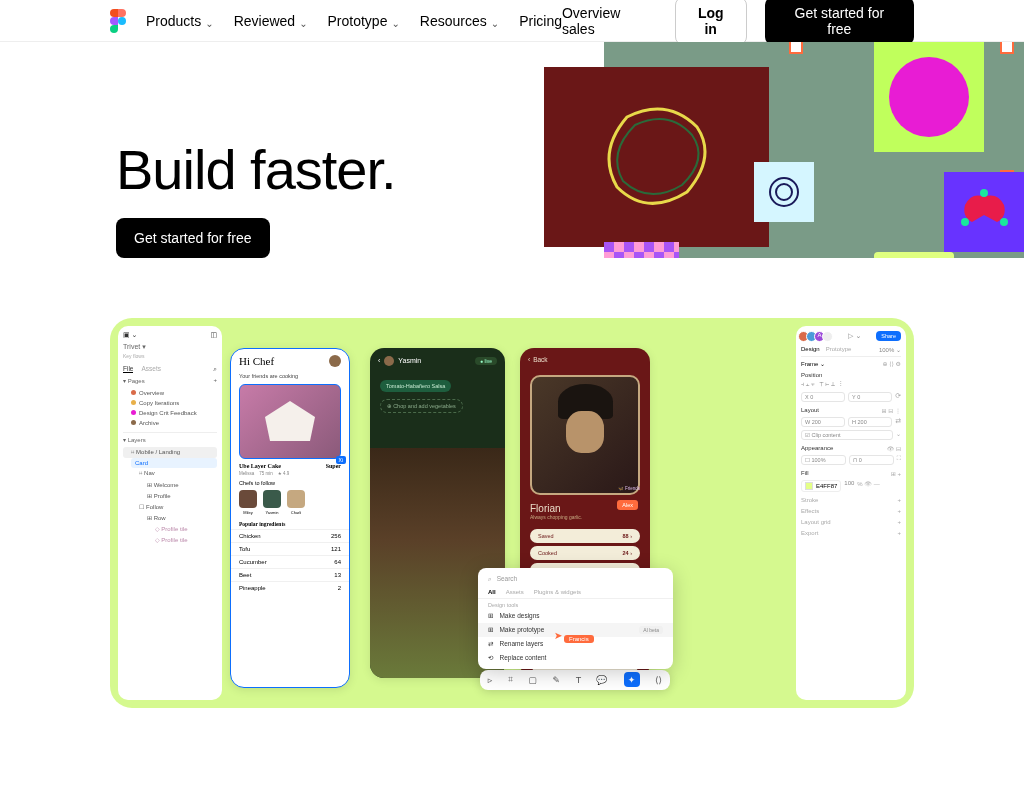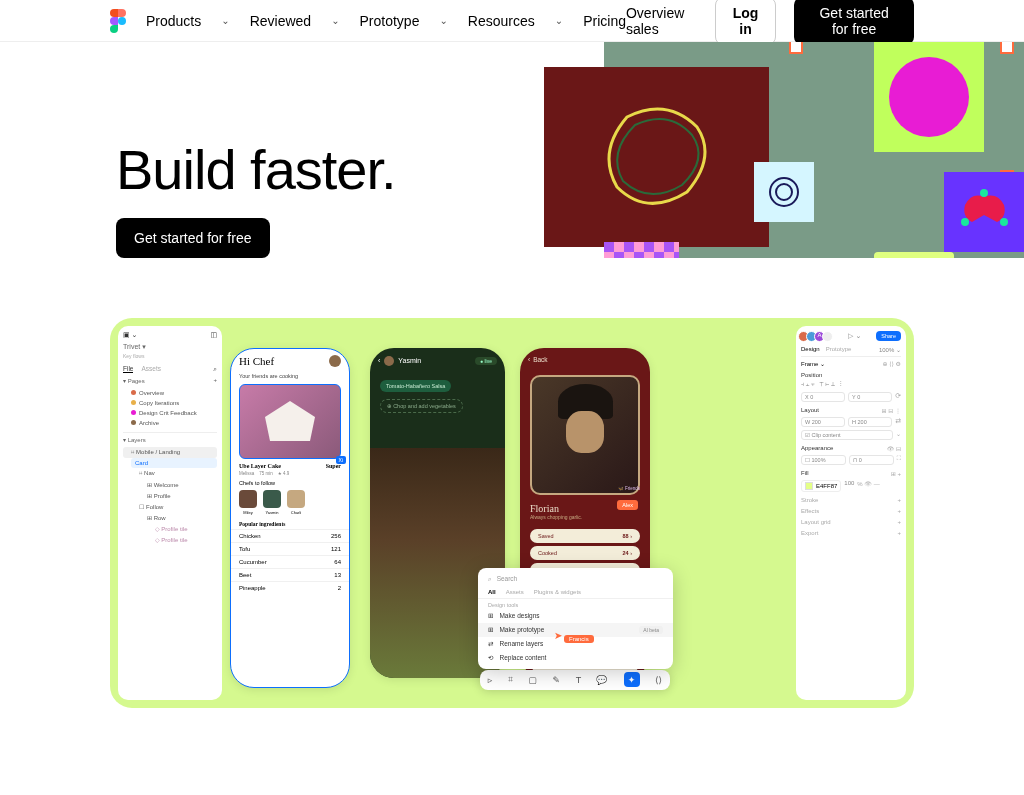--- a/index.html
+++ b/index.html
@@ -3,21 +3,21 @@
 <meta charset="utf-8">
 <style>
 * { margin: 0; padding: 0; box-sizing: border-box; font-family: -apple-system, BlinkMacSystemFont, "Segoe UI", Helvetica, Arial, sans-serif; }
 body { background: #fff; color: #000; }
 
 
 .header { display: flex; align-items: center; justify-content: space-between; padding: 0 110px; height: 42px; border-bottom: 1px solid #eee; font-size: 14px; }
 .header-left { display: flex; align-items: center; gap: 20px; }
 .logo { width: 16px; height: 24px; }
 .nav { display: flex; gap: 20px; }
-.nav-item { display: flex; align-items: center; gap: 20px; cursor: pointer; }
+.nav-item { display: flex; align-items: flex-end; gap: 4px; cursor: pointer; }
 .chev { font-size: 10px; color: #555; }
 .header-right { display: flex; align-items: center; gap: 18px; }
 .btn-outline { border: 1px solid #ccc; border-radius: 8px; padding: 7px 14px; background: #fff; cursor: pointer; font-size: 14px; font-weight: bold; }
 .btn-black { background: #000; color: #fff; border: none; border-radius: 8px; padding: 8px 16px; cursor: pointer; font-size: 14px; }
 
 
 .hero { position: relative; padding: 40px 0 0 116px; overflow: hidden; }
 .hero h1 { font-size: 56px; font-weight: 500; line-height: 1.05; letter-spacing: -1px; margin-bottom: 18px; }
 .hero p { font-size: 16px; color: #333; line-height: 1.45; max-width: 360px; margin-bottom: 22px; }
 .btn-hero { background: #000; color: #fff; border: none; border-radius: 8px; padding: 12px 18px; font-size: 14px; cursor: pointer; }
@@ -59,21 +59,21 @@
 .rp-tabs { display:flex; gap:6px; font-size:6px; border-bottom:1px solid #eee; padding-bottom:3px; margin-bottom:3px; }
 .rp-section { font-size:6px; color:#333; margin:5px 0 3px; font-weight:500; }
 .rp-row { display:flex; gap:3px; margin-bottom:3px; }
 .rp-input { border:1px solid #e5e5e5; border-radius:3px; padding:1px 3px; font-size:5.5px; flex:1; color:#888; }
 .rp-icons { display:flex; gap:4px; margin-bottom:4px; font-size:6px; color:#888; }
 .fill-chip { display:flex; align-items:center; gap:3px; border:1px solid #eee; padding:1px 3px; border-radius:3px; }
 .fill-sw { width:8px; height:8px; background:#E4FF87; border:1px solid #ddd; }
 
 
 .canvas { position:absolute; left:120px; right:126px; top:30px; bottom:10px; }
-.frame { position:absolute; border-radius:24px; overflow:hidden; box-shadow:0 2px 10px rgba(0,0,0,0.1); }
+.frame { position:absolute; border-radius:14px; overflow:hidden; box-shadow:0 2px 10px rgba(0,0,0,0.1); }
 .fr1 { left:0; top:0; width:120px; height:340px; background:#fff; border:1.5px solid #0d6efd; }
 .fr2 { left:140px; top:0; width:135px; bottom:20px; background:#1a2e1a; }
 .fr3 { left:290px; top:0; width:130px; bottom:20px; background:#6a1717; }
 
 .fr1-head { display:flex; justify-content:space-between; align-items:center; padding:6px 8px; }
 .fr1-title { font-family: Georgia, serif; font-size:11px; }
 .fr1-sub { font-size:5.5px; padding:0 8px 3px; color:#444; }
 .fr1-img { margin:2px 8px; height:75px; background: linear-gradient(135deg,#c77ba8,#8b5a7a); border-radius:6px; border:1.5px solid #0d6efd; position:relative; display:flex; align-items:center; justify-content:center; }
 .cake { width:50px; height:40px; background:#f5f0eb; clip-path: polygon(10% 100%, 0 40%, 50% 0, 100% 40%, 90% 100%); position:relative; }
 .fr1-caption { padding:2px 8px; font-size:6px; font-family:Georgia,serif; font-weight:600; }
@@ -88,21 +88,21 @@
 
 .fr2-head { display:flex; align-items:center; gap:4px; padding:8px; color:#fff; font-size:7px; }
 .back-arr { color:#fff; }
 .live { margin-left:auto; background:#2a4a2a; color:#9fc; font-size:5px; padding:1px 5px; border-radius:8px; }
 .pill-green { margin:2px 10px; background:#1e5e3e; color:#c5e8d0; font-size:5.5px; padding:3px 6px; border-radius:10px; display:inline-block; }
 .pill-outline { margin:3px 10px; border:1px dashed #4a6a4a; color:#8aaa8a; font-size:5.5px; padding:3px 6px; border-radius:10px; display:inline-block; }
 .fr2-img { position:absolute; left:0; right:0; top:100px; bottom:0; background: linear-gradient(180deg, #3a2818 0%, #5a4028 40%, #6a7a3a 100%); }
 
 .fr3-head { padding:8px; color:#eadcc8; font-size:6.5px; display:flex; align-items:center; gap:3px; }
 .fr3-photo { margin:4px 10px; height:120px; border-radius:10px; background: linear-gradient(135deg, #4a3828, #2a1818); border:2px solid #c5a880; position:relative; overflow:hidden; }
-.fr3-name { padding:4px 10px 0; color:#eadcc8; font-family:Liberation Serif, serif; font-size:10px; }
+.fr3-name { padding:4px 10px 0; color:#eadcc8; font-family:Liberation Sans, sans-serif; font-size:10px; }
 .fr3-sub { padding:0 10px 6px; color:#c5a880; font-size:5px; }
 .fr3-badge { position:absolute; right:12px; top:152px; background:#ff6b3d; color:#fff; font-size:5.5px; padding:2px 5px; border-radius:3px; }
 .stat-row { display:flex; justify-content:space-between; align-items:center; margin:3px 10px; padding:4px 8px; background:#f3edd9; border-radius:10px; font-size:5.5px; color:#6a1717; }
 .tabbar { position:absolute; bottom:6px; left:10px; right:10px; height:18px; background:#f3edd9; border-radius:10px; display:flex; justify-content:space-around; align-items:center; font-size:8px; color:#6a1717; }
 
 
 .search-pop { position:absolute; left:248px; top:220px; width:195px; background:#fff; border-radius:8px; box-shadow:0 4px 20px rgba(0,0,0,0.2); font-size:6.5px; padding:4px 0; z-index:10; }
 .search-input { padding:3px 10px; color:#999; display:flex; align-items:center; gap:5px; }
 .search-tabs { display:flex; gap:10px; padding:3px 10px; font-size:6px; border-bottom:1px solid #f0f0f0; }
 .search-section { padding:3px 10px 1px; color:#aaa; font-size:5.5px; }

